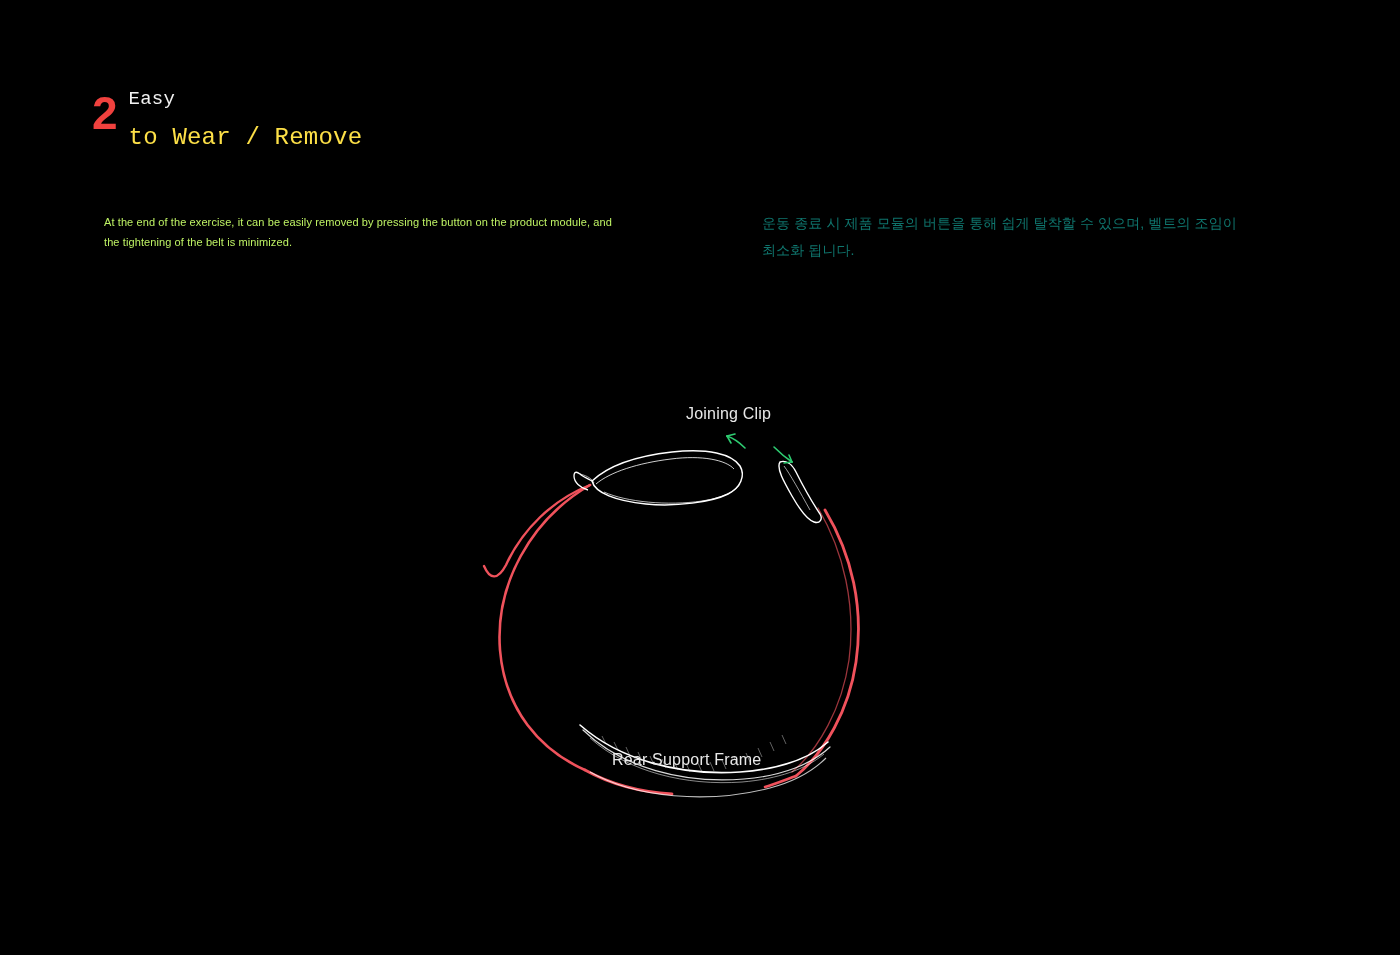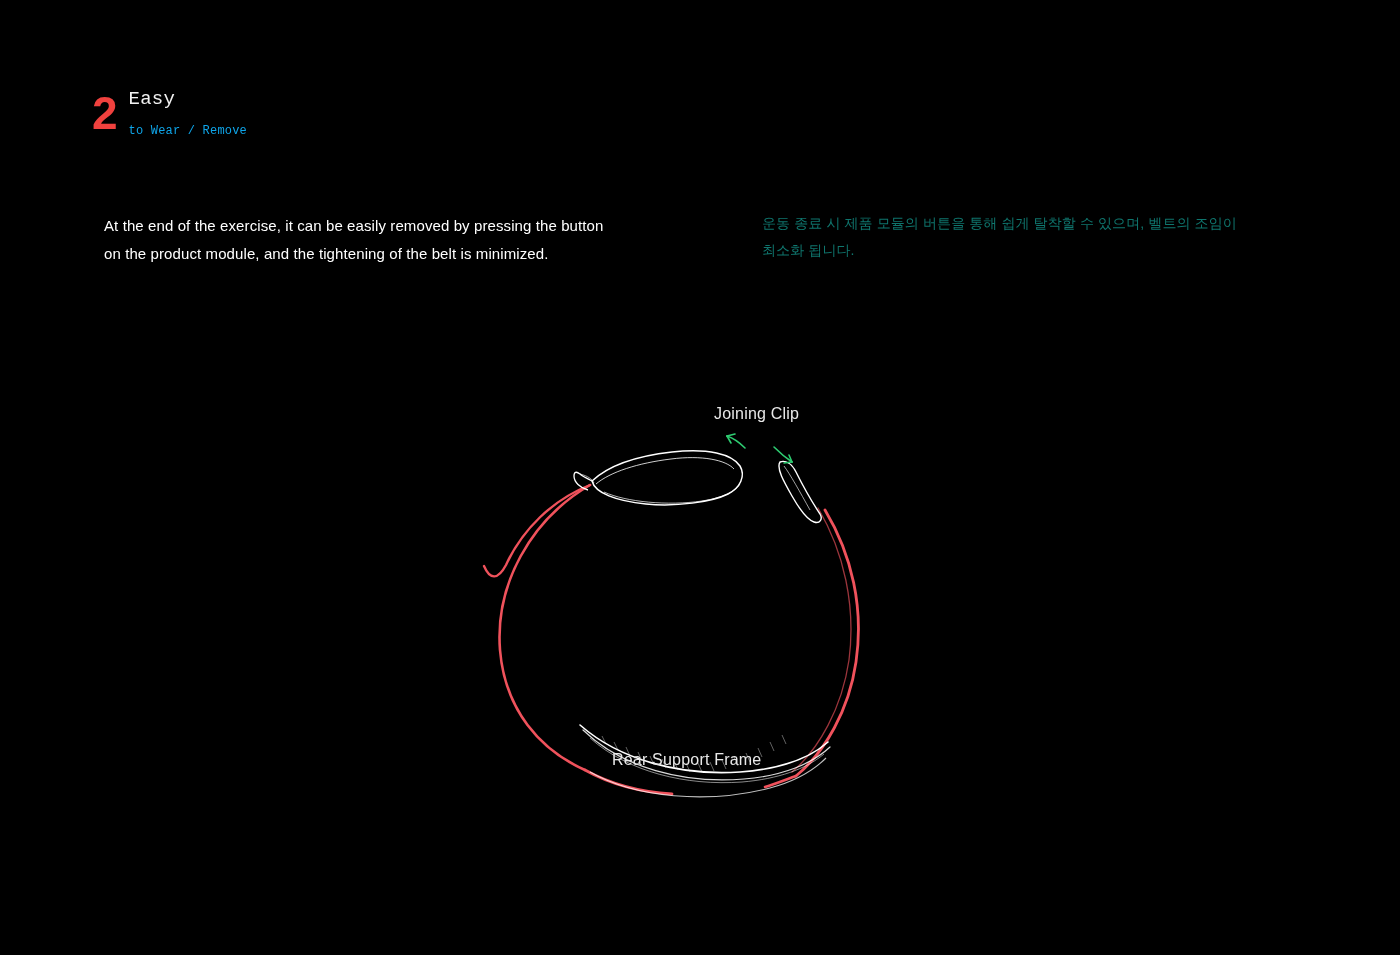--- a/index.html
+++ b/index.html
@@ -38,33 +38,33 @@
     padding-top: 6px;
     font-family: Liberation Mono, monospace;
   }
   .section-title .line1 {
     font-size: 19px;
     color: #f2f2f2;
     line-height: 1.05;
     letter-spacing: 0.2px;
   }
   .section-title .line2 {
-    font-size: 12px;
-    color: #0ea5e9;
+    font-size: 24px;
+    color: #fde047;
     line-height: 1.05;
     letter-spacing: 0.2px;
     margin-top: 15px;
   }
 
   
   .para {
     position: absolute;
-    font-size: 15px;
+    font-size: 11px;
     line-height: 1.85;
-    color: #ffffff;
+    color: #bef264;
     letter-spacing: 0.1px;
   }
   .para-en {
     left: 104px;
     top: 212px;
     width: 510px;
   }
   .para-ko {
     left: 762px;
     top: 210px;
@@ -87,21 +87,21 @@
   }
 
   .label {
     position: absolute;
     font-size: 16px;
     color: #e8e8e8;
     letter-spacing: 0.2px;
     white-space: nowrap;
   }
   .label-joining-clip {
-    left: 714px;
+    left: 686px;
     top: 405px;
   }
   .label-rear-frame {
     left: 612px;
     top: 751px;
   }
 </style>
 </head>
 <body>
 

